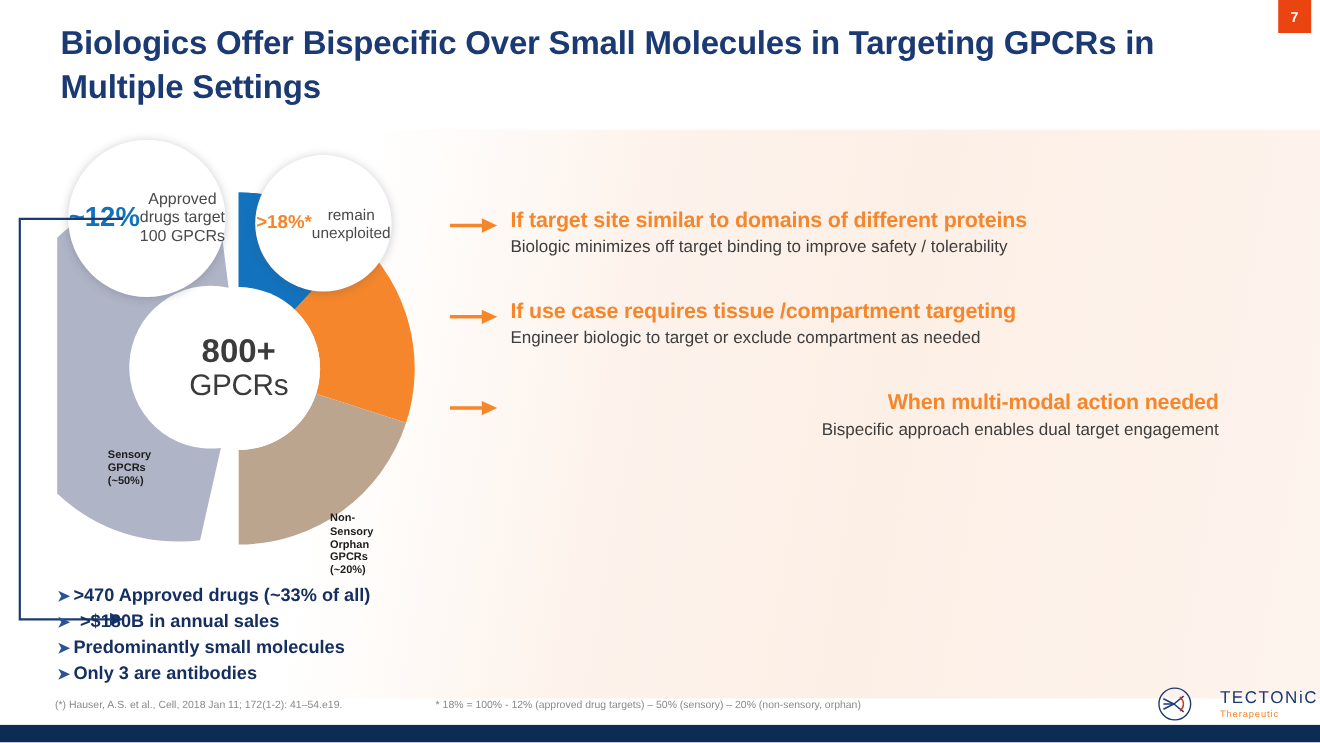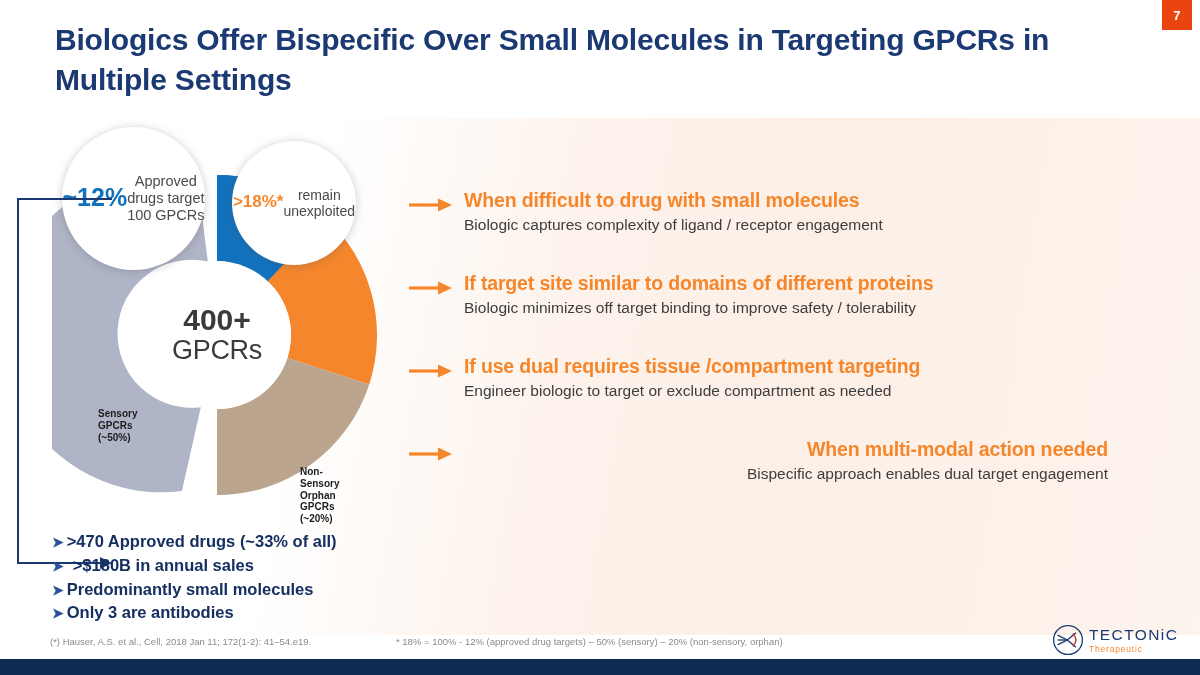--- a/index.html
+++ b/index.html
@@ -206,20 +206,21 @@
   }
   .footnote.fn1 { left: 50px;  top: 636px; }
   .footnote.fn2 { left: 396px; top: 636px; }
   
   .logo {
     position: absolute;
     left: 1052px; top: 622px;
     width: 140px; height: 36px;
     display: flex;
     align-items: center;
+    gap: 20px;
   }
   .logo-mark { width: 32px; height: 32px; flex: 0 0 auto; }
   .logo-text { margin-left: 5px; line-height: 1; }
   .logo-word {
     font-size: 15.5px;
     font-weight: 400;
     color: #1b3a73;
     letter-spacing: 1.4px;
   }
   .logo-tag {
@@ -269,21 +270,21 @@
                  A 74 74 0 0 0 70.4 22.9 Z"></path>
 
         <path fill="#1272bd" d="M 0 -160
                  A 160 160 0 0 1 109.5 -116.6
                  L 50.6 -53.9
                  A 74 74 0 0 0 0 -74 Z"></path>
       </g>
     </svg>
 
     <div class="donut-hole">
-      <div class="hole-big">400+</div>
+      <div class="hole-big">800+</div>
       <div class="hole-sub">GPCRs</div>
     </div>
 
     <div class="seg-label sensory" style="white-space:pre-line">Sensory
 GPCRs
 (~50%)</div>
     <div class="seg-label orphan" style="white-space:pre-line">Non-
 Sensory
 Orphan
 GPCRs
@@ -303,44 +304,36 @@
 unexploited</div>
   </div>
 
   <svg class="bracket" viewBox="0 0 110 390">
     <path d="M 100 4 L 6 4 L 6 368 L 92 368" fill="none" stroke="#1b3a73" stroke-width="2"></path>
     <path d="M 88 362 L 100 368 L 88 374 Z" fill="#1b3a73"></path>
   </svg>
 
   <div class="points">
 
-    <div class="point">
-      <svg class="arrow-icon" viewBox="0 0 46 16">
-        <path d="M 1 8 L 33 8" stroke="#f5862b" stroke-width="3.2" fill="none"></path>
-        <path d="M 30 1.5 L 44 8 L 30 14.5 Z" fill="#f5862b"></path>
-      </svg>
-      <div class="point-head">When difficult to drug with small molecules</div>
-      <div class="point-sub">Biologic captures complexity of ligand / receptor engagement</div>
-    </div>
 
     <div class="point">
       <svg class="arrow-icon" viewBox="0 0 46 16">
         <path d="M 1 8 L 33 8" stroke="#f5862b" stroke-width="3.2" fill="none"></path>
         <path d="M 30 1.5 L 44 8 L 30 14.5 Z" fill="#f5862b"></path>
       </svg>
       <div class="point-head">If target site similar to domains of different proteins</div>
       <div class="point-sub">Biologic minimizes off target binding to improve safety / tolerability</div>
     </div>
 
     <div class="point">
       <svg class="arrow-icon" viewBox="0 0 46 16">
         <path d="M 1 8 L 33 8" stroke="#f5862b" stroke-width="3.2" fill="none"></path>
         <path d="M 30 1.5 L 44 8 L 30 14.5 Z" fill="#f5862b"></path>
       </svg>
-      <div class="point-head">If use dual requires tissue /compartment targeting</div>
+      <div class="point-head">If use case requires tissue /compartment targeting</div>
       <div class="point-sub">Engineer biologic to target or exclude compartment as needed</div>
     </div>
 
     <div class="point">
       <svg class="arrow-icon" viewBox="0 0 46 16">
         <path d="M 1 8 L 33 8" stroke="#f5862b" stroke-width="3.2" fill="none"></path>
         <path d="M 30 1.5 L 44 8 L 30 14.5 Z" fill="#f5862b"></path>
       </svg>
       <div class="point-head">When multi-modal action needed</div>
       <div class="point-sub">Bispecific approach enables dual target engagement</div>

